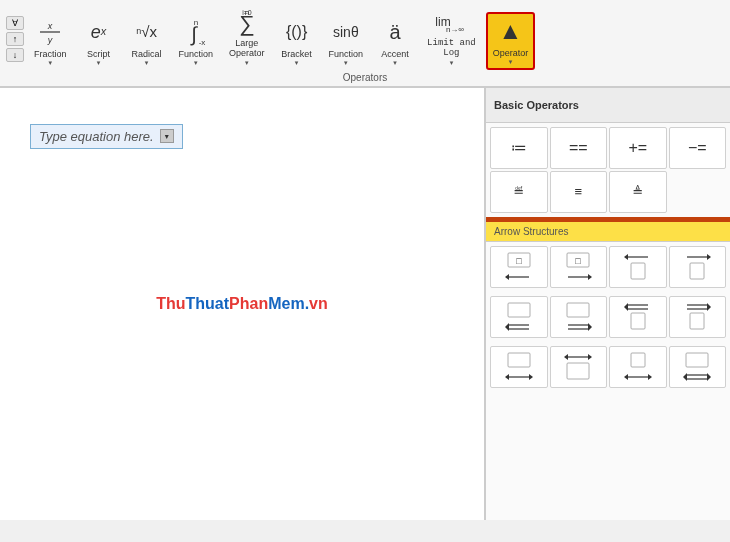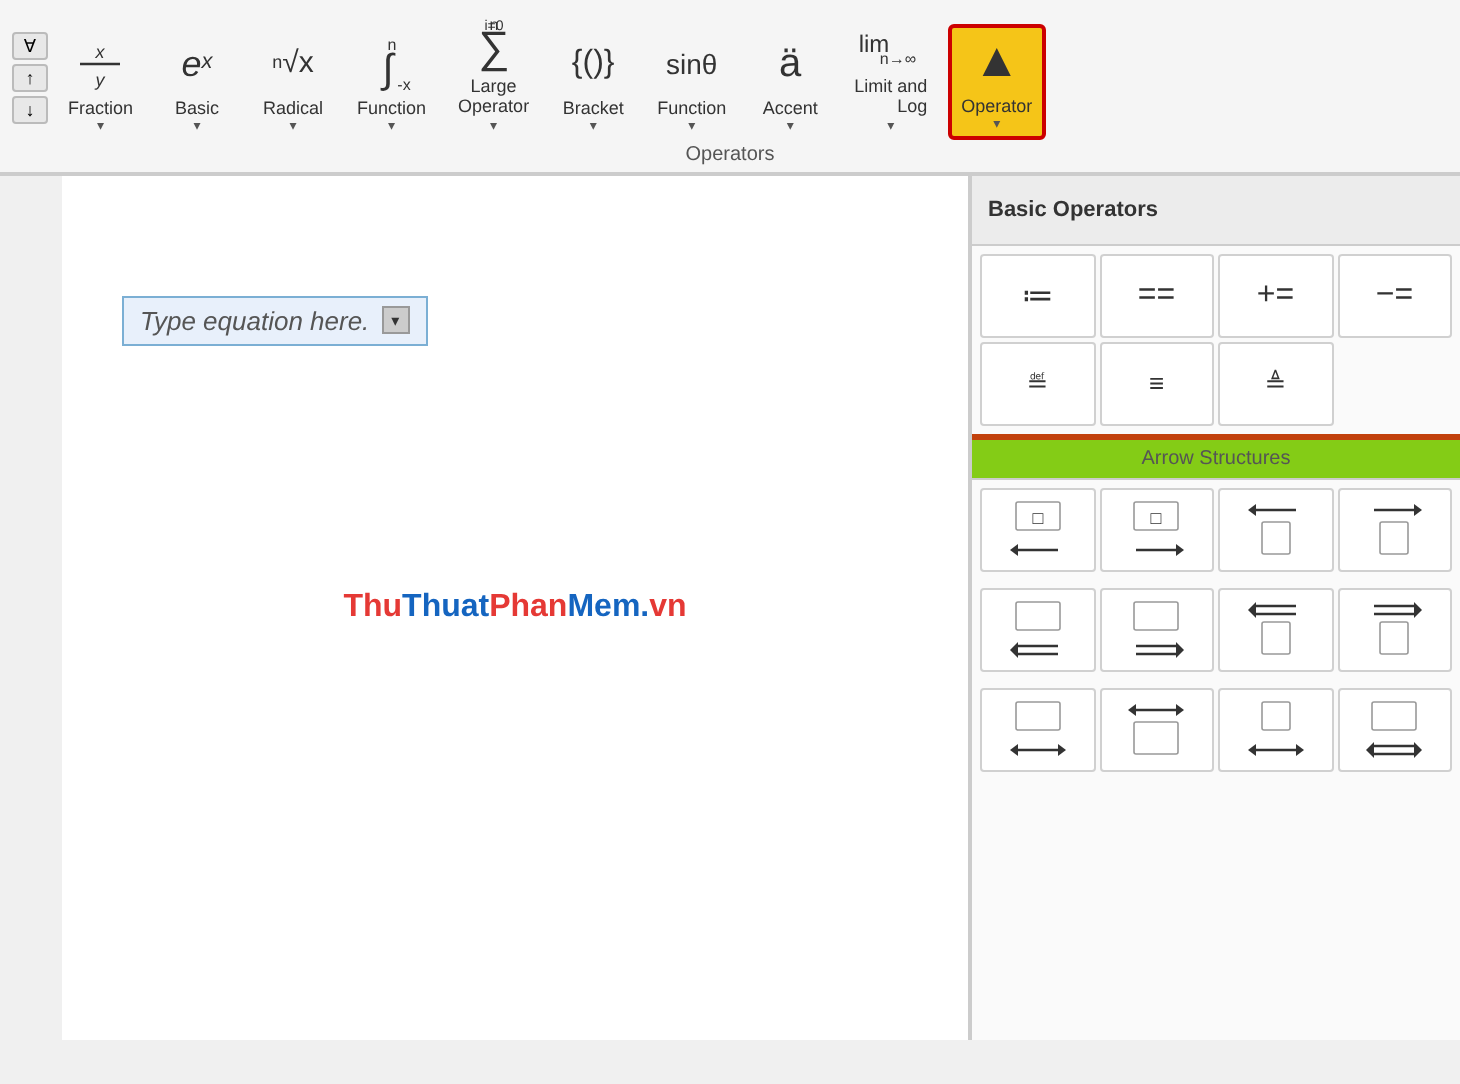--- a/index.html
+++ b/index.html
@@ -10,38 +10,38 @@
     .ribbon-btn .label { font-size: 9px; color: #333; text-align: left; margin-top: 2px; white-space: nowrap; }
     .ribbon-btn .dropdown-arrow { font-size: 7px; color: #555; }
     .structures-label { text-align: center; font-size: 10px; color: #555; padding: 2px 0 3px 0; width: 100%; }
 
     
     .nav-col { display: flex; flex-direction: column; align-items: center; justify-content: center; gap: 2px; padding-bottom: 8px; }
     .nav-btn { width: 18px; height: 14px; background: #e8e8e8; border: 1px solid #bbb; border-radius: 2px; cursor: pointer; display: flex; align-items: center; justify-content: center; font-size: 9px; }
 
     
     .main { display: flex; height: calc(542px - 110px); }
-    .doc-area { flex: 1; background: white; border-right: 1px solid #ccc; position: relative; display: flex; align-items: flex-start; justify-content: flex-start; padding: 60px 30px; margin-left: 31px; }
+    .doc-area { flex: 1; background: white; border-right: 1px solid #ccc; position: relative; display: flex; align-items: flex-start; justify-content: flex-start; padding: 36px 30px; }
     .equation-box { border: 1px solid #7bafd4; background: #e8f0fb; padding: 4px 8px; font-size: 13px; color: #333; display: flex; align-items: center; gap: 6px; }
     .equation-box .eq-text { color: #555; font-style: italic; }
     .dropdown-small { width: 14px; height: 14px; background: #ccc; border: 1px solid #999; display: flex; align-items: center; justify-content: center; font-size: 8px; cursor: pointer; }
 
     
     .watermark { position: absolute; top: 50%; left: 50%; transform: translate(-50%, -50%); font-size: 16px; font-weight: bold; white-space: nowrap; pointer-events: none; }
     .watermark span.thu { color: #e53935; }
     .watermark span.thuat { color: #1565c0; }
     .watermark span.phan { color: #e53935; }
     .watermark span.mem { color: #1565c0; }
     .watermark span.vn { color: #e53935; }
     .watermark span.dot { color: #1565c0; }
 
     
     .operators-panel { width: 245px; background: #fafafa; border-left: 1px solid #ccc; overflow-y: auto; display: flex; flex-direction: column; }
     .panel-header { font-size: 11px; font-weight: bold; color: #333; padding: 11px 8px; background: #ececec; border-bottom: 1px solid #ccc; }
-    .panel-section-header { font-size: 10px; color: #555; padding: 4px 8px; background: #84cc16; border-top: 3px solid #c2410c; border-bottom: 1px solid #ccc; text-align: center; }
+    .panel-section-header { font-size: 10px; color: #555; padding: 4px 8px; background: #fde047; border-top: 5px solid #c2410c; border-bottom: 1px solid #ccc; }
     .ops-grid { display: grid; grid-template-columns: repeat(4, 1fr); gap: 2px; padding: 4px; }
     .op-btn { border: 1px solid #d0d0d0; background: white; border-radius: 2px; cursor: pointer; display: flex; align-items: center; justify-content: center; height: 42px; font-size: 16px; color: #333; }
 
     
     .operators-panel::-webkit-scrollbar { width: 8px; }
     .operators-panel::-webkit-scrollbar-track { background: #f0f0f0; }
     .operators-panel::-webkit-scrollbar-thumb { background: #c0c0c0; border-radius: 4px; }
 
     .ribbon-outer { display: flex; flex-direction: column; background: #f5f5f5; border-bottom: 2px solid #ccc; }
     .ribbon-row { display: flex; align-items: flex-end; padding: 4px 6px 0 6px; gap: 4px; }
@@ -65,21 +65,21 @@
           <line x1="4" y1="14" x2="24" y2="14" stroke="#333" stroke-width="1.2"></line>
           <text x="14" y="25" text-anchor="middle" font-size="9" font-style="italic" fill="#333">y</text>
         </svg>
       </div>
       <div class="label">Fraction</div>
       <div class="dropdown-arrow">▾</div>
     </div>
 
     <div class="ribbon-btn">
       <div class="icon-area" style="font-size:18px; font-style:italic;">e<sup style="font-size:11px;">x</sup></div>
-      <div class="label">Basic</div>
+      <div class="label">Script</div>
       <div class="dropdown-arrow">▾</div>
     </div>
 
     <div class="ribbon-btn">
       <div class="icon-area" style="font-size:15px;"><sup style="font-size:9px;">n</sup>√x</div>
       <div class="label">Radical</div>
       <div class="dropdown-arrow">▾</div>
     </div>
 
     <div class="ribbon-btn">
@@ -124,21 +124,21 @@
       <div class="dropdown-arrow">▾</div>
     </div>
 
     <div class="ribbon-btn">
       <div class="icon-area">
         <svg width="36" height="28" viewBox="0 0 36 28">
           <text x="10" y="18" text-anchor="middle" font-size="12" fill="#333">lim</text>
           <text x="22" y="24" text-anchor="middle" font-size="8" fill="#333">n→∞</text>
         </svg>
       </div>
-      <div class="label" style="font-size:9px; text-align:right; line-height:1.1;">Limit and<br>Log</div>
+      <div class="label" style="font-size:9px; text-align:center; line-height:1.1;font-family:Liberation Mono, monospace;">Limit and<br>Log</div>
       <div class="dropdown-arrow">▾</div>
     </div>
 
     <div class="ribbon-btn active" style="background:#f5c518; border: 2px solid #cc0000; border-radius:3px;">
       <div class="icon-area" style="font-size:24px; color:#333;">▲</div>
       <div class="label">Operator</div>
       <div class="dropdown-arrow">▾</div>
     </div>
 
   </div>

